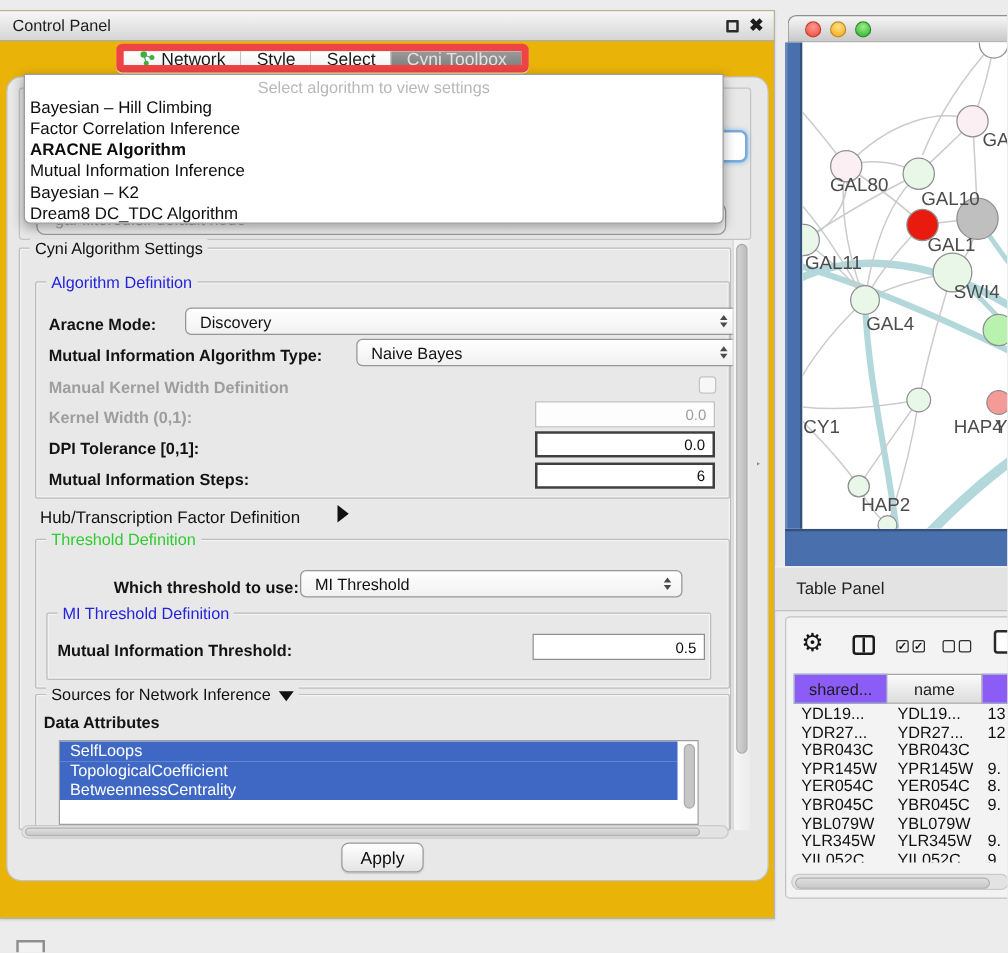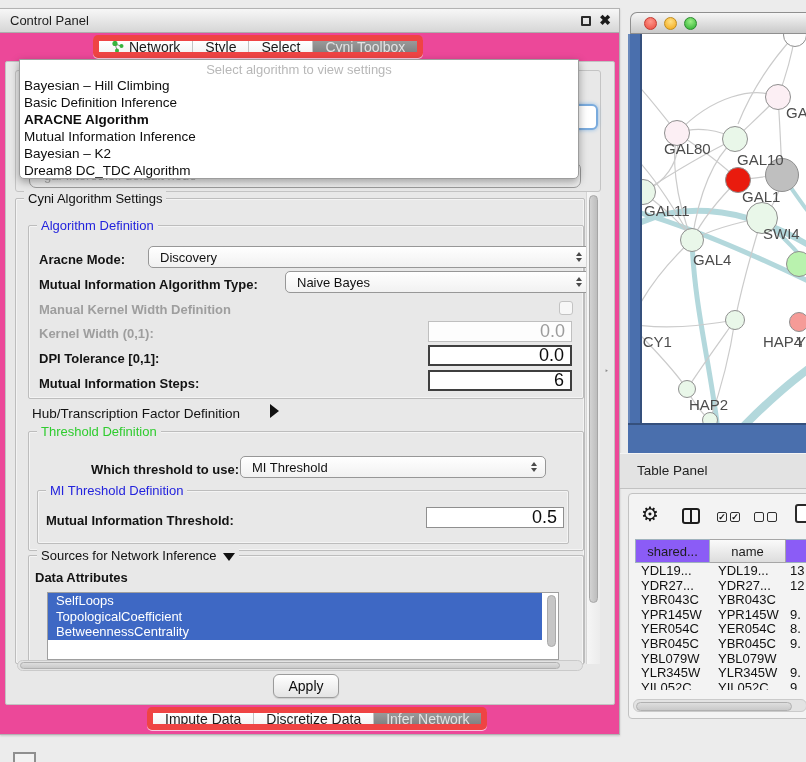--- a/index.html
+++ b/index.html
@@ -4,21 +4,21 @@
 <style>
   * { margin:0; padding:0; box-sizing:border-box; }
   html,body { background:#ececec; }
   .screen {
     position:relative; width:806px; height:762px; overflow:hidden;
     background:#ececec; font-family:"Liberation Sans", sans-serif; color:#1a1a1a;
   }
   
   .cp-window {
     position:absolute; left:0; top:8px; width:620px; height:727px;
-    background:#ec4899; border:1px solid #b3b3b3; border-left:none;
+    background:#eab308; border:1px solid #b3b3b3; border-left:none;
     box-shadow:0 1px 2px rgba(0,0,0,.15);
   }
   .cp-titlebar {
     position:absolute; left:0; top:0; width:100%; height:24px;
     background:linear-gradient(#f7f7f7,#d6d6d6); border-bottom:1px solid #adadad;
     display:flex; align-items:center; padding-left:10px; font-size:13px; color:#1d1d1d;
   }
   .cp-float {
     position:absolute; right:28px; top:7px; width:10px; height:10px;
     border:2px solid #2b2b2b; border-radius:1px; background:transparent;
@@ -33,21 +33,21 @@
     display:flex; align-items:center; gap:5px; padding:0 12px; font-size:14px; color:#1a1a1a;
     background:linear-gradient(#ffffff,#f4f4f4); border-right:1px solid #c3c3c3; white-space:nowrap;
   }
   .seg:last-child { border-right:none; }
   .seg.selected { background:linear-gradient(#9a9a9a,#828282); color:#e3e3e3; }
   .cp-tabs { left:93px; top:26px; }
   .cp-bottom-tabs { left:147px; top:698px; }
   
   .cp-body {
     position:absolute; left:5px; top:52px; width:610px; height:644px;
-    background:#e8e8e8; border:1px solid #c2c2c2; border-radius:2px;
+    background:#e8e8e8; border:1px solid #c2c2c2; border-radius:12px;
   }
   
   .hidden-group { position:absolute; left:9px; top:8px; width:586px; height:122px; border:1px solid #c4c4c4; border-radius:3px; }
   .focus-combo-frag {
     position:absolute; left:552px; top:42px; width:40px; height:26px;
     background:#fff; border:2px solid #7aabdd; border-radius:6px; box-shadow:0 0 4px #8fbce6;
   }
   .obscured-combo {
     position:absolute; left:23px; top:100px; width:552px; height:26px;
     background:linear-gradient(#ffffff,#ededed); border:1px solid #9c9c9c; border-radius:7px;
@@ -75,21 +75,21 @@
   .combo {
     position:absolute; height:22px; background:linear-gradient(#ffffff,#f1f1f1);
     border:1px solid #979797; border-radius:5px; font-size:13px; color:#111;
     display:flex; align-items:center; padding:0 24px 0 11px; white-space:nowrap;
   }
   .combo .arrows { position:absolute; right:8px; top:50%; transform:translateY(-50%); display:flex; flex-direction:column; gap:2px; }
   .tri-up { width:0; height:0; border-left:3.5px solid transparent; border-right:3.5px solid transparent; border-bottom:4.5px solid #4a4a4a; }
   .tri-dn { width:0; height:0; border-left:3.5px solid transparent; border-right:3.5px solid transparent; border-top:4.5px solid #4a4a4a; }
   .field {
     position:absolute; height:21px; background:#fff; border:2px solid #3f3f3f;
-    font-size:18px; color:#0c0c0c; display:flex; align-items:center; justify-content:flex-end; padding:0 6px;
+    font-size:12px; color:#0c0c0c; display:flex; align-items:center; justify-content:flex-end; padding:0 6px;
   }
   .field.disabled { border:1px solid #bfbfbf; color:#9c9c9c; background:#fdfdfd; }
   .checkbox-disabled {
     position:absolute; width:14px; height:14px; border:1px solid #c3c3c3; border-radius:3px; background:#f7f7f7;
   }
   .arrow-right { display:inline-block; width:0; height:0; border-top:7px solid transparent; border-bottom:7px solid transparent; border-left:9px solid #111; }
   .arrow-down-sm { display:inline-block; width:0; height:0; border-left:6px solid transparent; border-right:6px solid transparent; border-top:8px solid #111; vertical-align:middle; margin-left:6px; }
   
   .attr-list { position:absolute; background:#fff; border:1px solid #9f9f9f; overflow:hidden; }
   .attr-item { height:15.5px; line-height:15.5px; font-size:13px; color:#fff; background:#3e68c4; padding-left:8px; width:494px; }
@@ -187,21 +187,21 @@
       <div class="hidden-group"></div>
       <div class="focus-combo-frag"></div>
       <div class="obscured-combo">
         <span>gal-filtered.sif default node</span>
       </div>
 
       <div class="popup">
         <div class="popup-placeholder">Select algorithm to view settings</div>
         <div id="popup-items">
             <div class="popup-item">Bayesian – Hill Climbing</div>
-            <div class="popup-item">Basic Definition Inference</div>
+            <div class="popup-item">Factor Correlation Inference</div>
             <div class="popup-item bold">ARACNE Algorithm</div>
             <div class="popup-item">Mutual Information Inference</div>
             <div class="popup-item">Bayesian – K2</div>
             <div class="popup-item">Dream8 DC_TDC Algorithm</div>
           </div>
       </div>
 
       <div class="groupbox" style="left:9px; top:136px; width:570px; height:466px;">
         <span class="gtitle">Cyni Algorithm Settings</span>
 
@@ -285,31 +285,20 @@
       <div class="vscroll-track" style="left:580px; top:130px; width:14px; height:472px;">
         <div class="vscroll-thumb" style="left:2px; top:3px; width:9px; height:408px;"></div>
       </div>
       <div class="hscroll-track" style="left:11px; top:598px; width:566px; height:11px;">
         <div class="hscroll-thumb" style="left:2px; top:1px; width:540px; height:7px;"></div>
       </div>
 
       <div class="apply-btn">Apply</div>
     </div>
 
-    <div class="seg-tabs cp-bottom-tabs" id="cp-bottom-tabs">
-        <div class="seg">
-          <span>Impute Data</span>
-        </div>
-        <div class="seg">
-          <span>Discretize Data</span>
-        </div>
-        <div class="seg selected">
-          <span>Infer Network</span>
-        </div>
-      </div>
   </div>
 
   <span class="divider-arrow">‣</span>
 
   <div class="net-titlebar">
     <span class="tl red"></span>
     <span class="tl yellow"></span>
     <span class="tl green"></span>
   </div>
   <div class="net-frame-left"></div>

